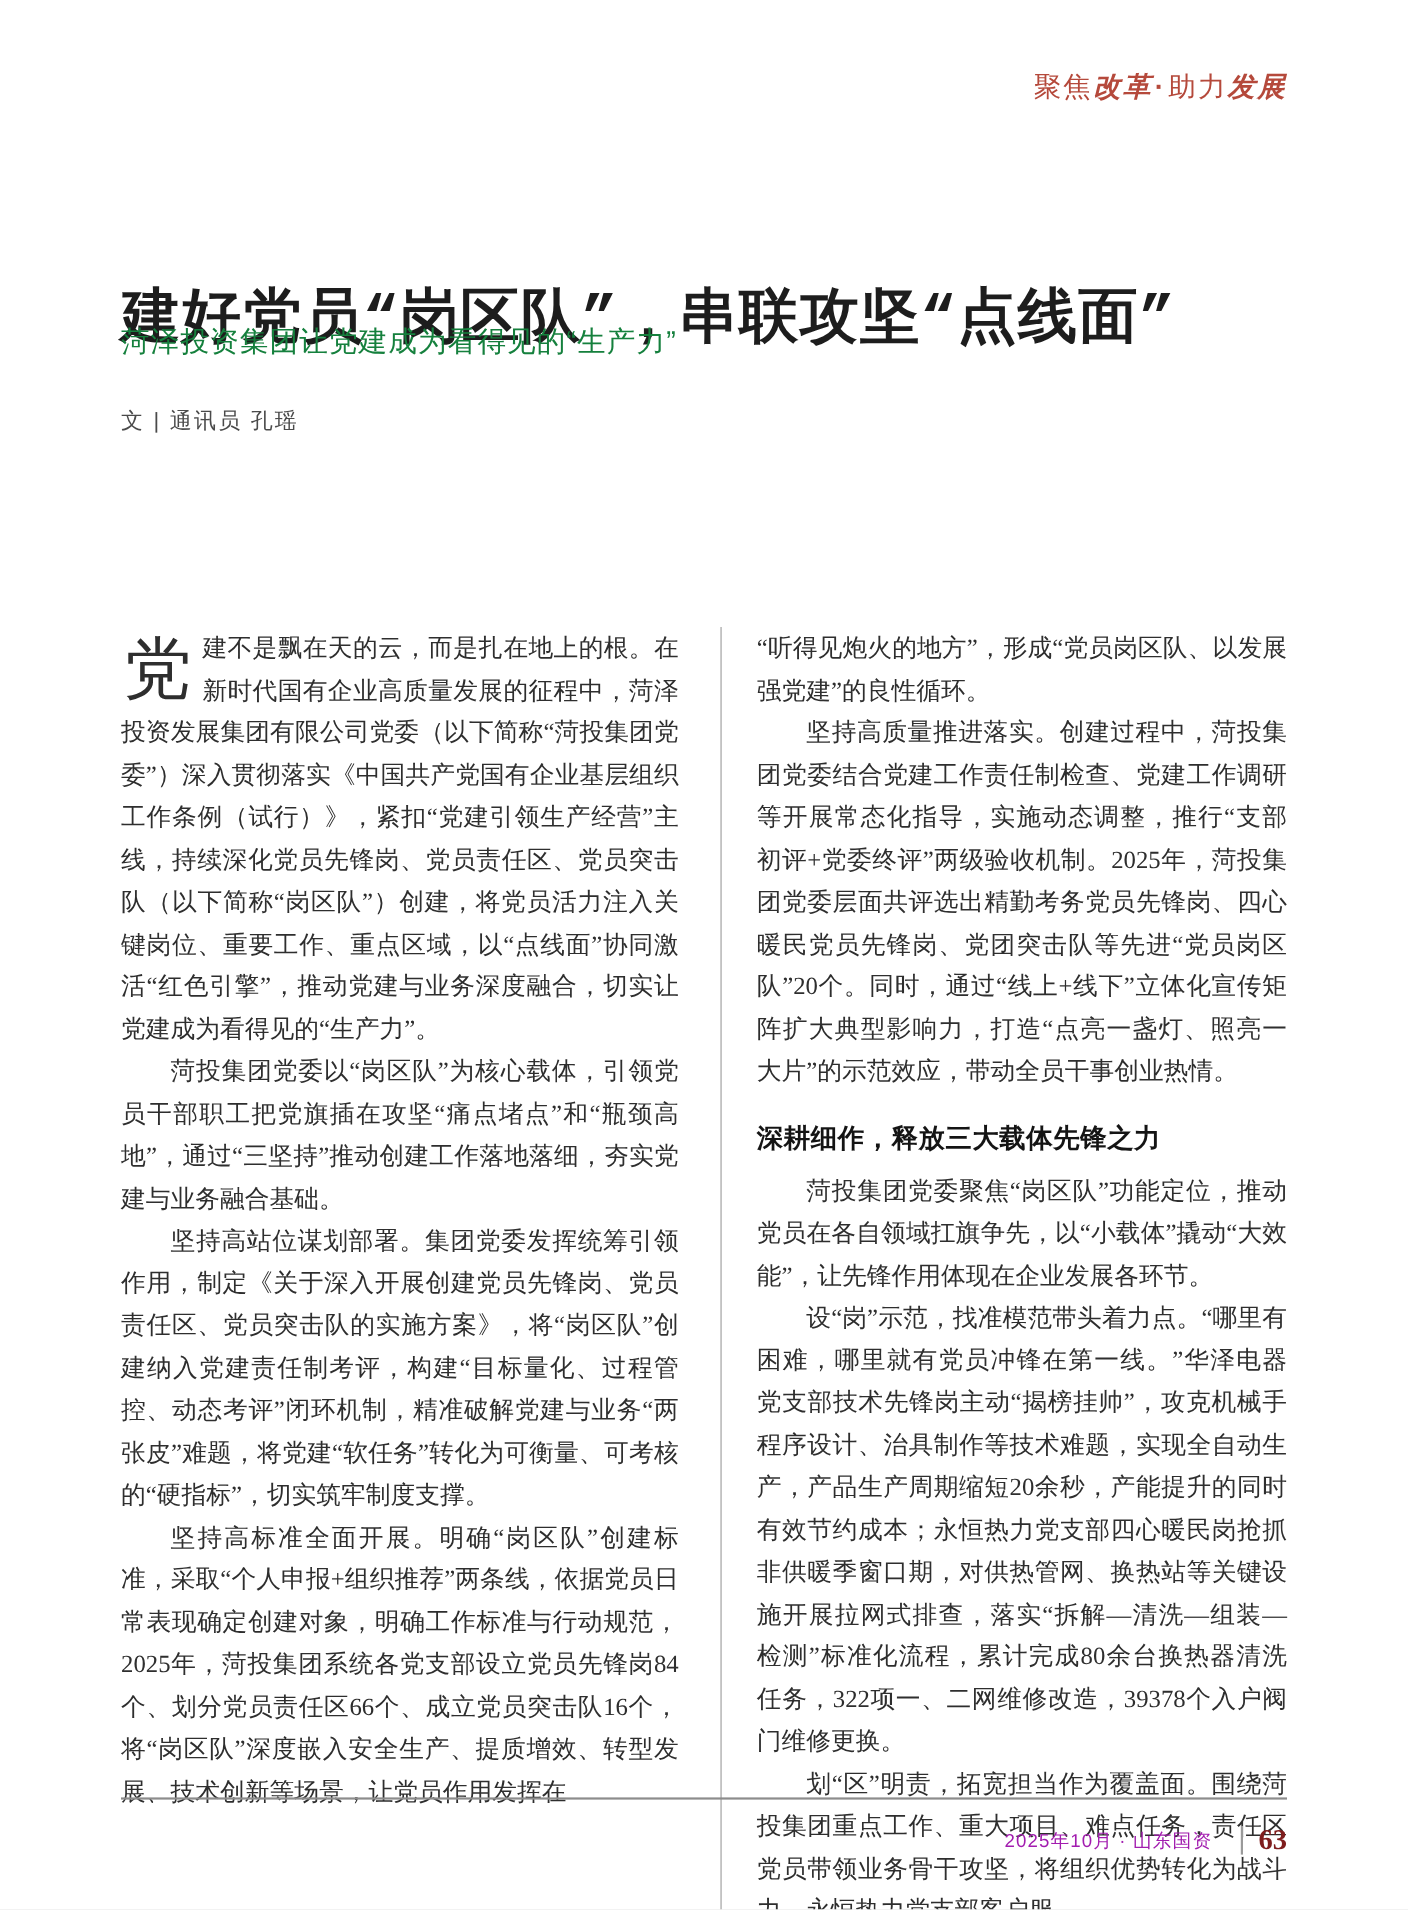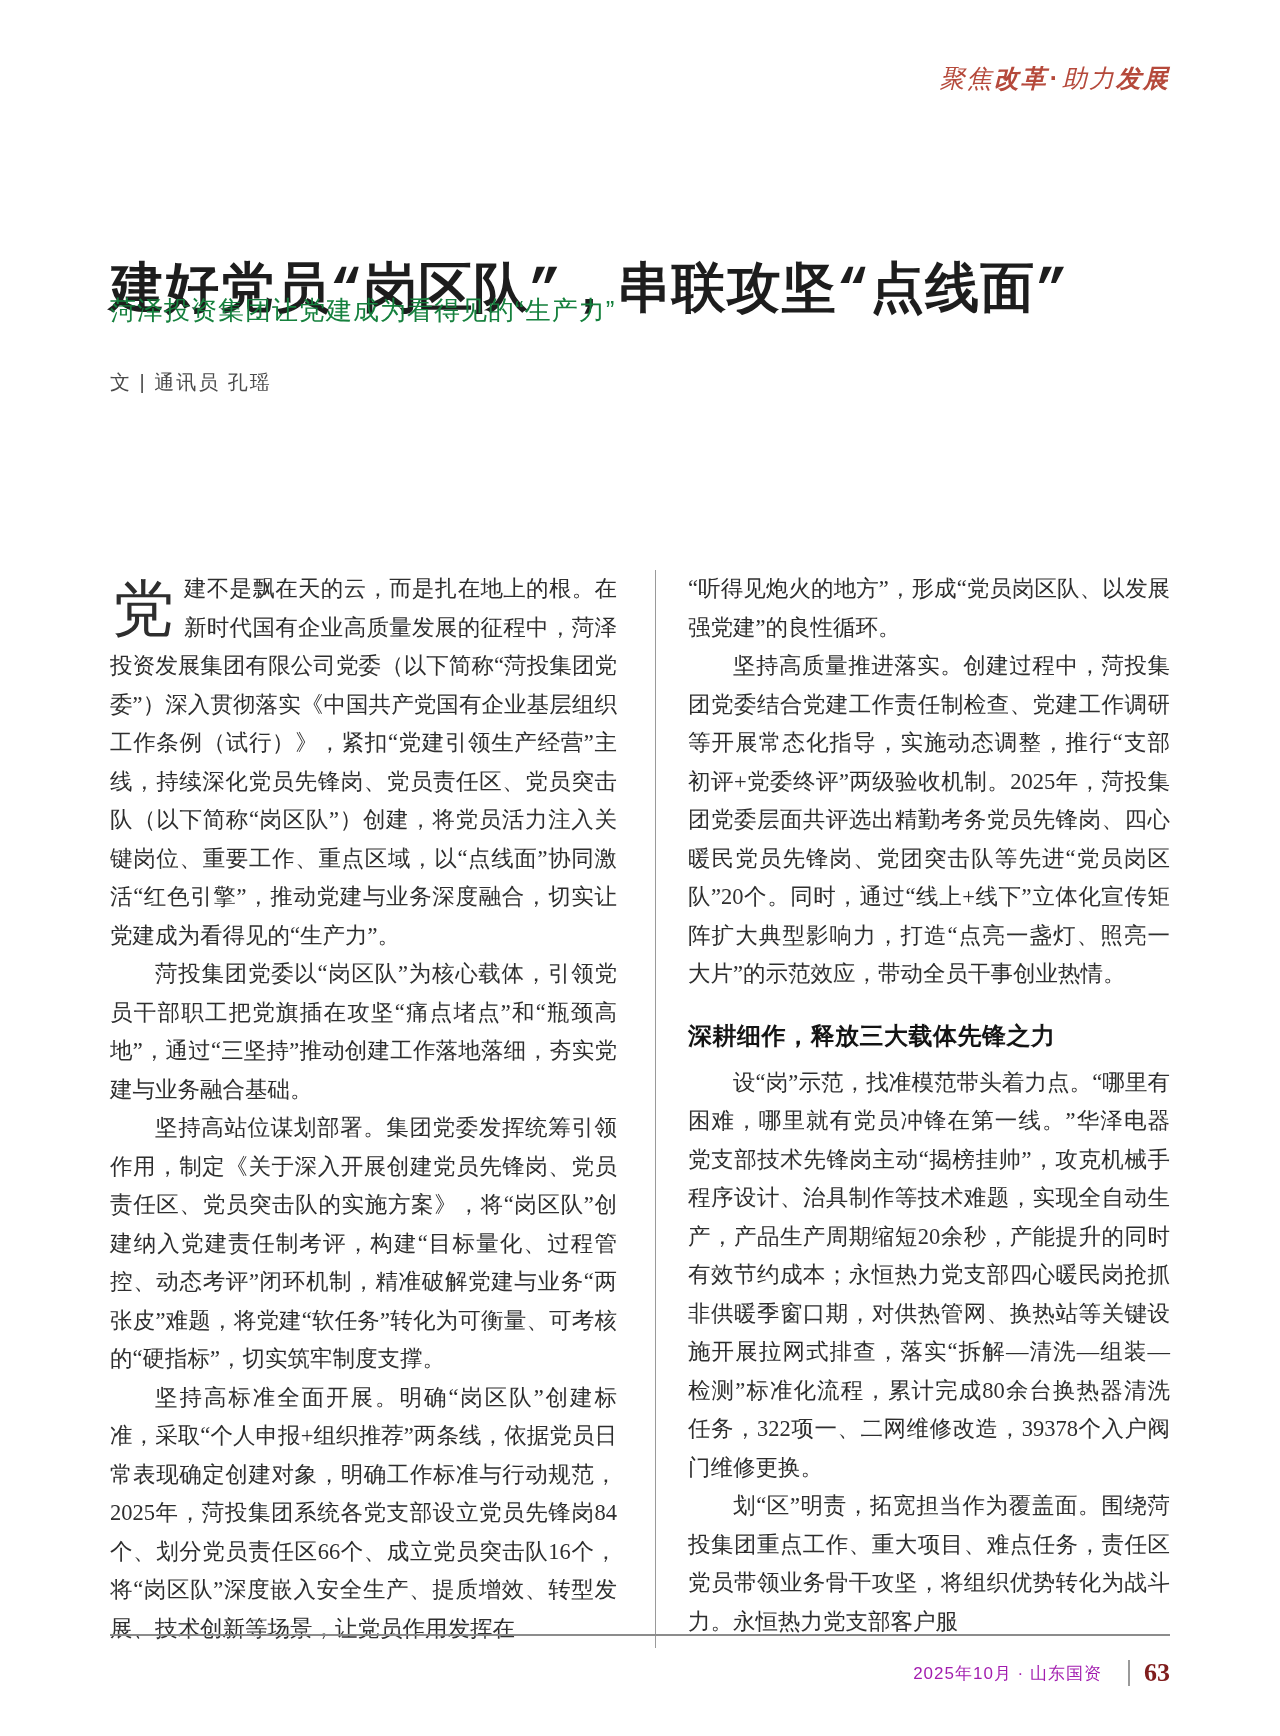--- a/index.html
+++ b/index.html
@@ -13,21 +13,21 @@
     color:#2b2b2b;
   }
   
   .header-tag{
     position:absolute;top:62px;right:110px;
     font-size:25px;letter-spacing:2px;
     color:#b5493b;
     font-family:"Liberation Sans",sans-serif;
     white-space:nowrap;
   }
-  .tag-light{font-style:italic;font-weight:400;}
+  .tag-light{font-weight:400;}
   .tag-bold{font-style:italic;font-weight:800;margin-top:44px;}
   .tag-dot{font-weight:800;padding:0 2px;}
   
   .title{
     position:absolute;top:226px;left:110px;width:1060px;
     font-family:Liberation Mono, monospace;
     font-weight:900;font-size:54px;line-height:1.1;
     letter-spacing:1px;color:#1d1d1d;white-space:nowrap;
   }
   .subtitle{
@@ -114,20 +114,23 @@
 
     <div class="col-right">
       <p class="para">
         <span>“听得见炮火的地方”，形成“党员岗区队、以发展强党建”的良性循环。</span>
       </p>
       <p class="para indent">
         <span class="lead">坚持高质量推进落实。</span><span>创建过程中，菏投集团党委结合党建工作责任制检查、党建工作调研等开展常态化指导，实施动态调整，推行“支部初评+党委终评”两级验收机制。2025年，菏投集团党委层面共评选出精勤考务党员先锋岗、四心暖民党员先锋岗、党团突击队等先进“党员岗区队”20个。同时，通过“线上+线下”立体化宣传矩阵扩大典型影响力，打造“点亮一盏灯、照亮一大片”的示范效应，带动全员干事创业热情。</span>
       </p>
       <h2 class="section-heading">深耕细作，释放三大载体先锋之力</h2>
       <p class="para indent">
+        <span>菏投集团党委聚焦“岗区队”功能定位，推动党员在各自领域扛旗争先，以“小载体”撬动“大效能”，让先锋作用体现在企业发展各环节。</span>
+      </p>
+      <p class="para indent">
         <span class="lead">设“岗”示范，找准模范带头着力点。</span><span>“哪里有困难，哪里就有党员冲锋在第一线。”华泽电器党支部技术先锋岗主动“揭榜挂帅”，攻克机械手程序设计、治具制作等技术难题，实现全自动生产，产品生产周期缩短20余秒，产能提升的同时有效节约成本；永恒热力党支部四心暖民岗抢抓非供暖季窗口期，对供热管网、换热站等关键设施开展拉网式排查，落实“拆解—清洗—组装—检测”标准化流程，累计完成80余台换热器清洗任务，322项一、二网维修改造，39378个入户阀门维修更换。</span>
       </p>
       <p class="para indent">
         <span class="lead">划“区”明责，拓宽担当作为覆盖面。</span><span>围绕菏投集团重点工作、重大项目、难点任务，责任区党员带领业务骨干攻坚，将组织优势转化为战斗力。永恒热力党支部客户服</span>
       </p>
     </div>
 
   </div>
 
   <div class="footer-rule"></div>

